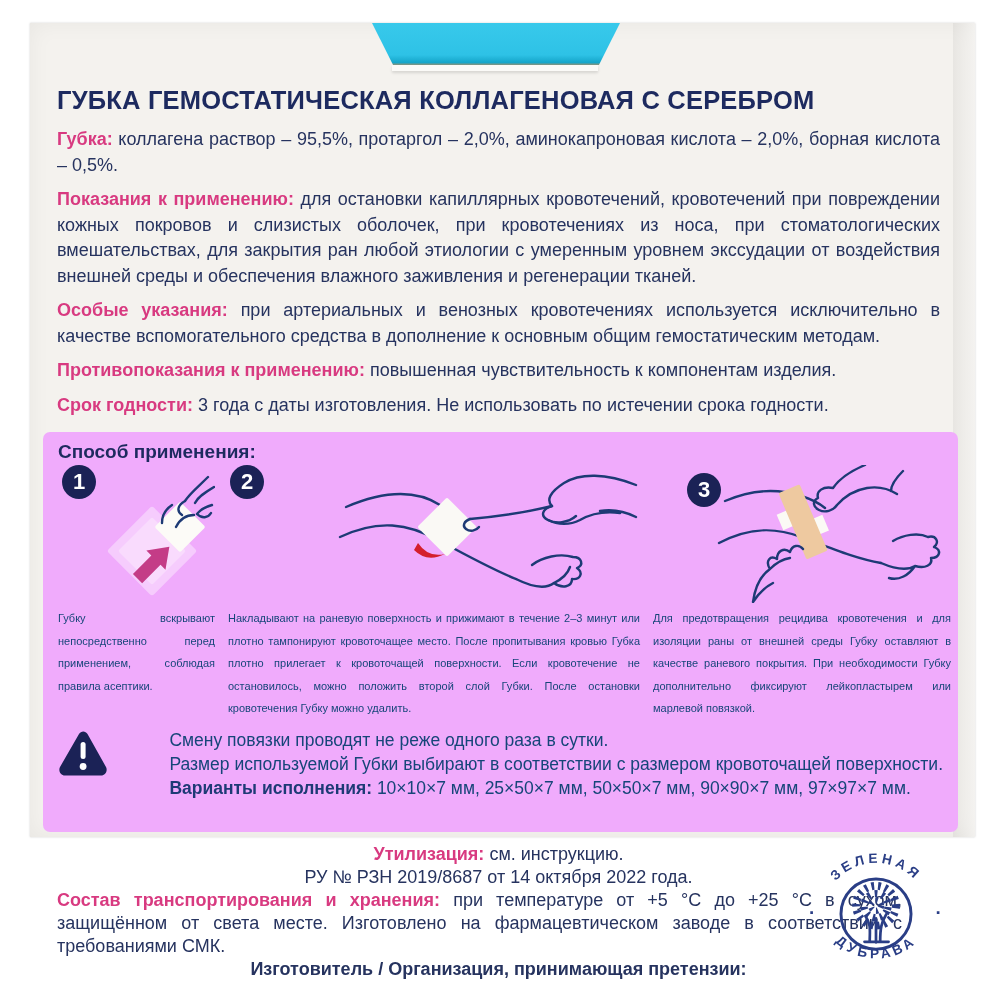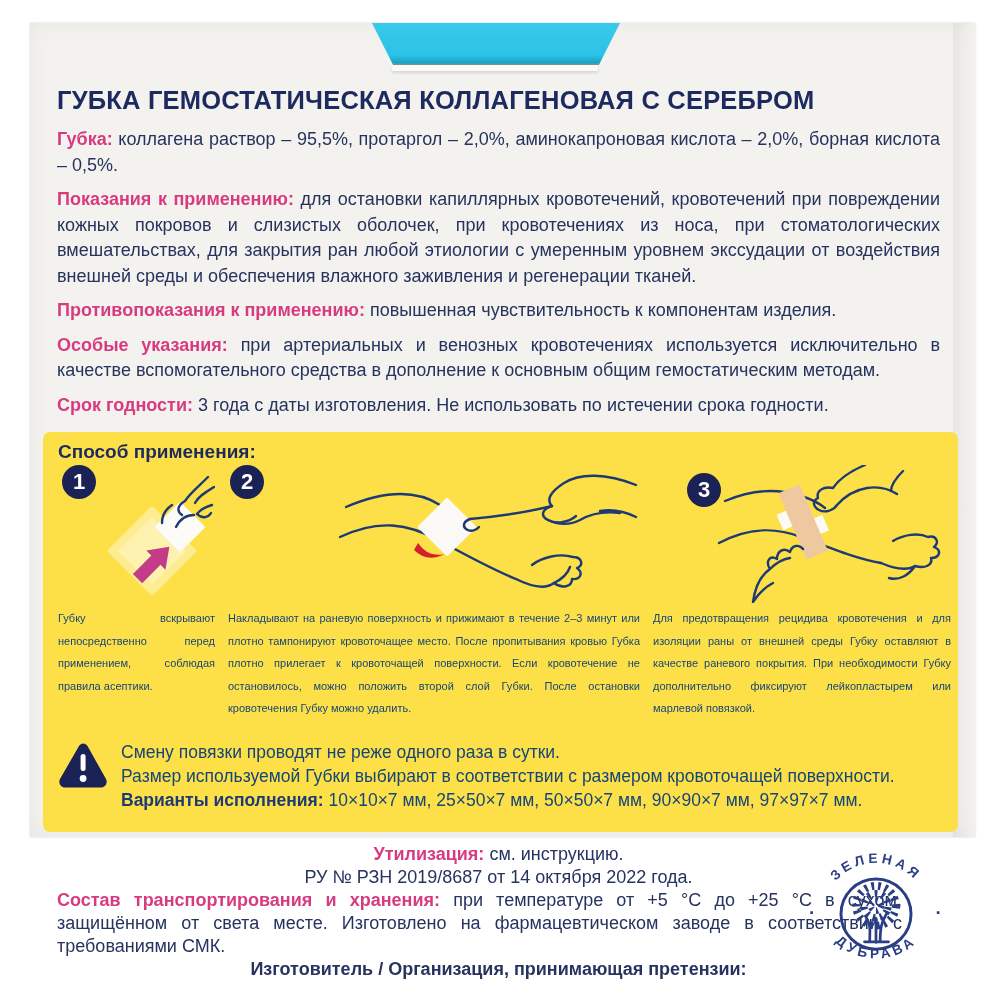--- a/index.html
+++ b/index.html
@@ -25,39 +25,39 @@
   .title{
     margin:63px 0 12px;font-size:25.5px;font-weight:bold;color:#1d2a5f;
     letter-spacing:.2px;white-space:nowrap;
   }
   .para{margin:0 0 9px;font-size:18px;line-height:25.5px;color:#26335f;text-align:justify;}
   .lbl{color:#d83a80;font-weight:bold;}
   .navy-b{font-weight:bold;color:#1d3a75;}
 
   .usage-panel{
     position:relative;margin:14px 0 0 -14px;width:915px;height:400px;
-    background:#fde047;border-radius:7px;box-sizing:border-box;padding:9px 15px;
+    background:#f0abfc;border-radius:7px;box-sizing:border-box;padding:9px 15px;
     overflow:hidden;
   }
   .usage-header{font-size:19px;font-weight:bold;color:#1d2a5f;margin:0 0 2px;}
   .steps{display:flex;gap:13px;}
   .step1{width:157px;flex:none;}
   .step2{width:412px;flex:none;}
   .step3{width:298px;flex:none;}
   .illus{position:relative;height:138px;}
   .badge{
     position:absolute;width:34px;height:34px;border-radius:50%;
     background:#1b2256;color:#fff;font-size:22px;font-weight:bold;
     display:flex;align-items:center;justify-content:center;z-index:2;
   }
   .b1{left:4px;top:0;} .b2{left:2px;top:0;} .b3{left:34px;top:8px;}
   .illus svg{position:absolute;left:0;top:0;}
   .sketch{stroke:#1d3a75;stroke-width:2.4;fill:none;stroke-linecap:round;stroke-linejoin:round;}
   .step p{margin:4px 0 0;font-size:11px;line-height:22.5px;color:#164579;text-align:justify;}
-  .warning{display:flex;gap:13px;margin-top:20px;}
+  .warning{display:flex;gap:13px;margin-top:8px;justify-content:space-between;}
   .warn-icon{flex:none;width:50px;padding-top:2px;}
   .warn-text{font-size:17.5px;line-height:24px;color:#164579;}
 
   .footer{margin-top:11px;}
   .f-line{font-size:18px;line-height:23px;color:#26335f;margin:0;text-align:center;}
   .ru-line{position:relative;}
   .tu{position:absolute;left:492px;top:0;}
   .storage{width:845px;text-align:justify;}
   .logo{position:absolute;left:777px;top:820px;width:138px;height:138px;}
   .logo-arc{font-size:13px;font-weight:bold;letter-spacing:3.5px;fill:#2a3e86;}
@@ -71,23 +71,23 @@
   <div class="flap-slot"></div>
   <div class="flap"></div>
 
   <div class="content">
     <h1 class="title">ГУБКА ГЕМОСТАТИЧЕСКАЯ КОЛЛАГЕНОВАЯ С СЕРЕБРОМ</h1>
 
     <p class="para"><span class="lbl">Губка:</span> <span>коллагена раствор – 95,5%, протаргол – 2,0%, аминокапроновая кислота – 2,0%, борная кислота – 0,5%.</span></p>
 
     <p class="para"><span class="lbl">Показания к применению:</span> <span>для остановки капиллярных кровотечений, кровотечений при повреждении кожных покровов и слизистых оболочек, при кровотечениях из носа, при стоматологических вмешательствах, для закрытия ран любой этиологии с умеренным уровнем экссудации от воздействия внешней среды и обеспечения влажного заживления и регенерации тканей.</span></p>
 
+    <p class="para"><span class="lbl">Особые указания:</span> <span>при артериальных и венозных кровотечениях используется исключительно в качестве вспомогательного средства в дополнение к основным общим гемостатическим методам.</span></p>
+
     <p class="para"><span class="lbl">Противопоказания к применению:</span> <span>повышенная чувствительность к компонентам изделия.</span></p>
-
-    <p class="para"><span class="lbl">Особые указания:</span> <span>при артериальных и венозных кровотечениях используется исключительно в качестве вспомогательного средства в дополнение к основным общим гемостатическим методам.</span></p>
 
 
     <p class="para"><span class="lbl">Срок годности:</span> <span>3 года с даты изготовления. Не использовать по истечении срока годности.</span></p>
 
     <div class="usage-panel">
       <div class="usage-header">Способ применения:</div>
 
       <div class="steps">
 
         <div class="step step1">

